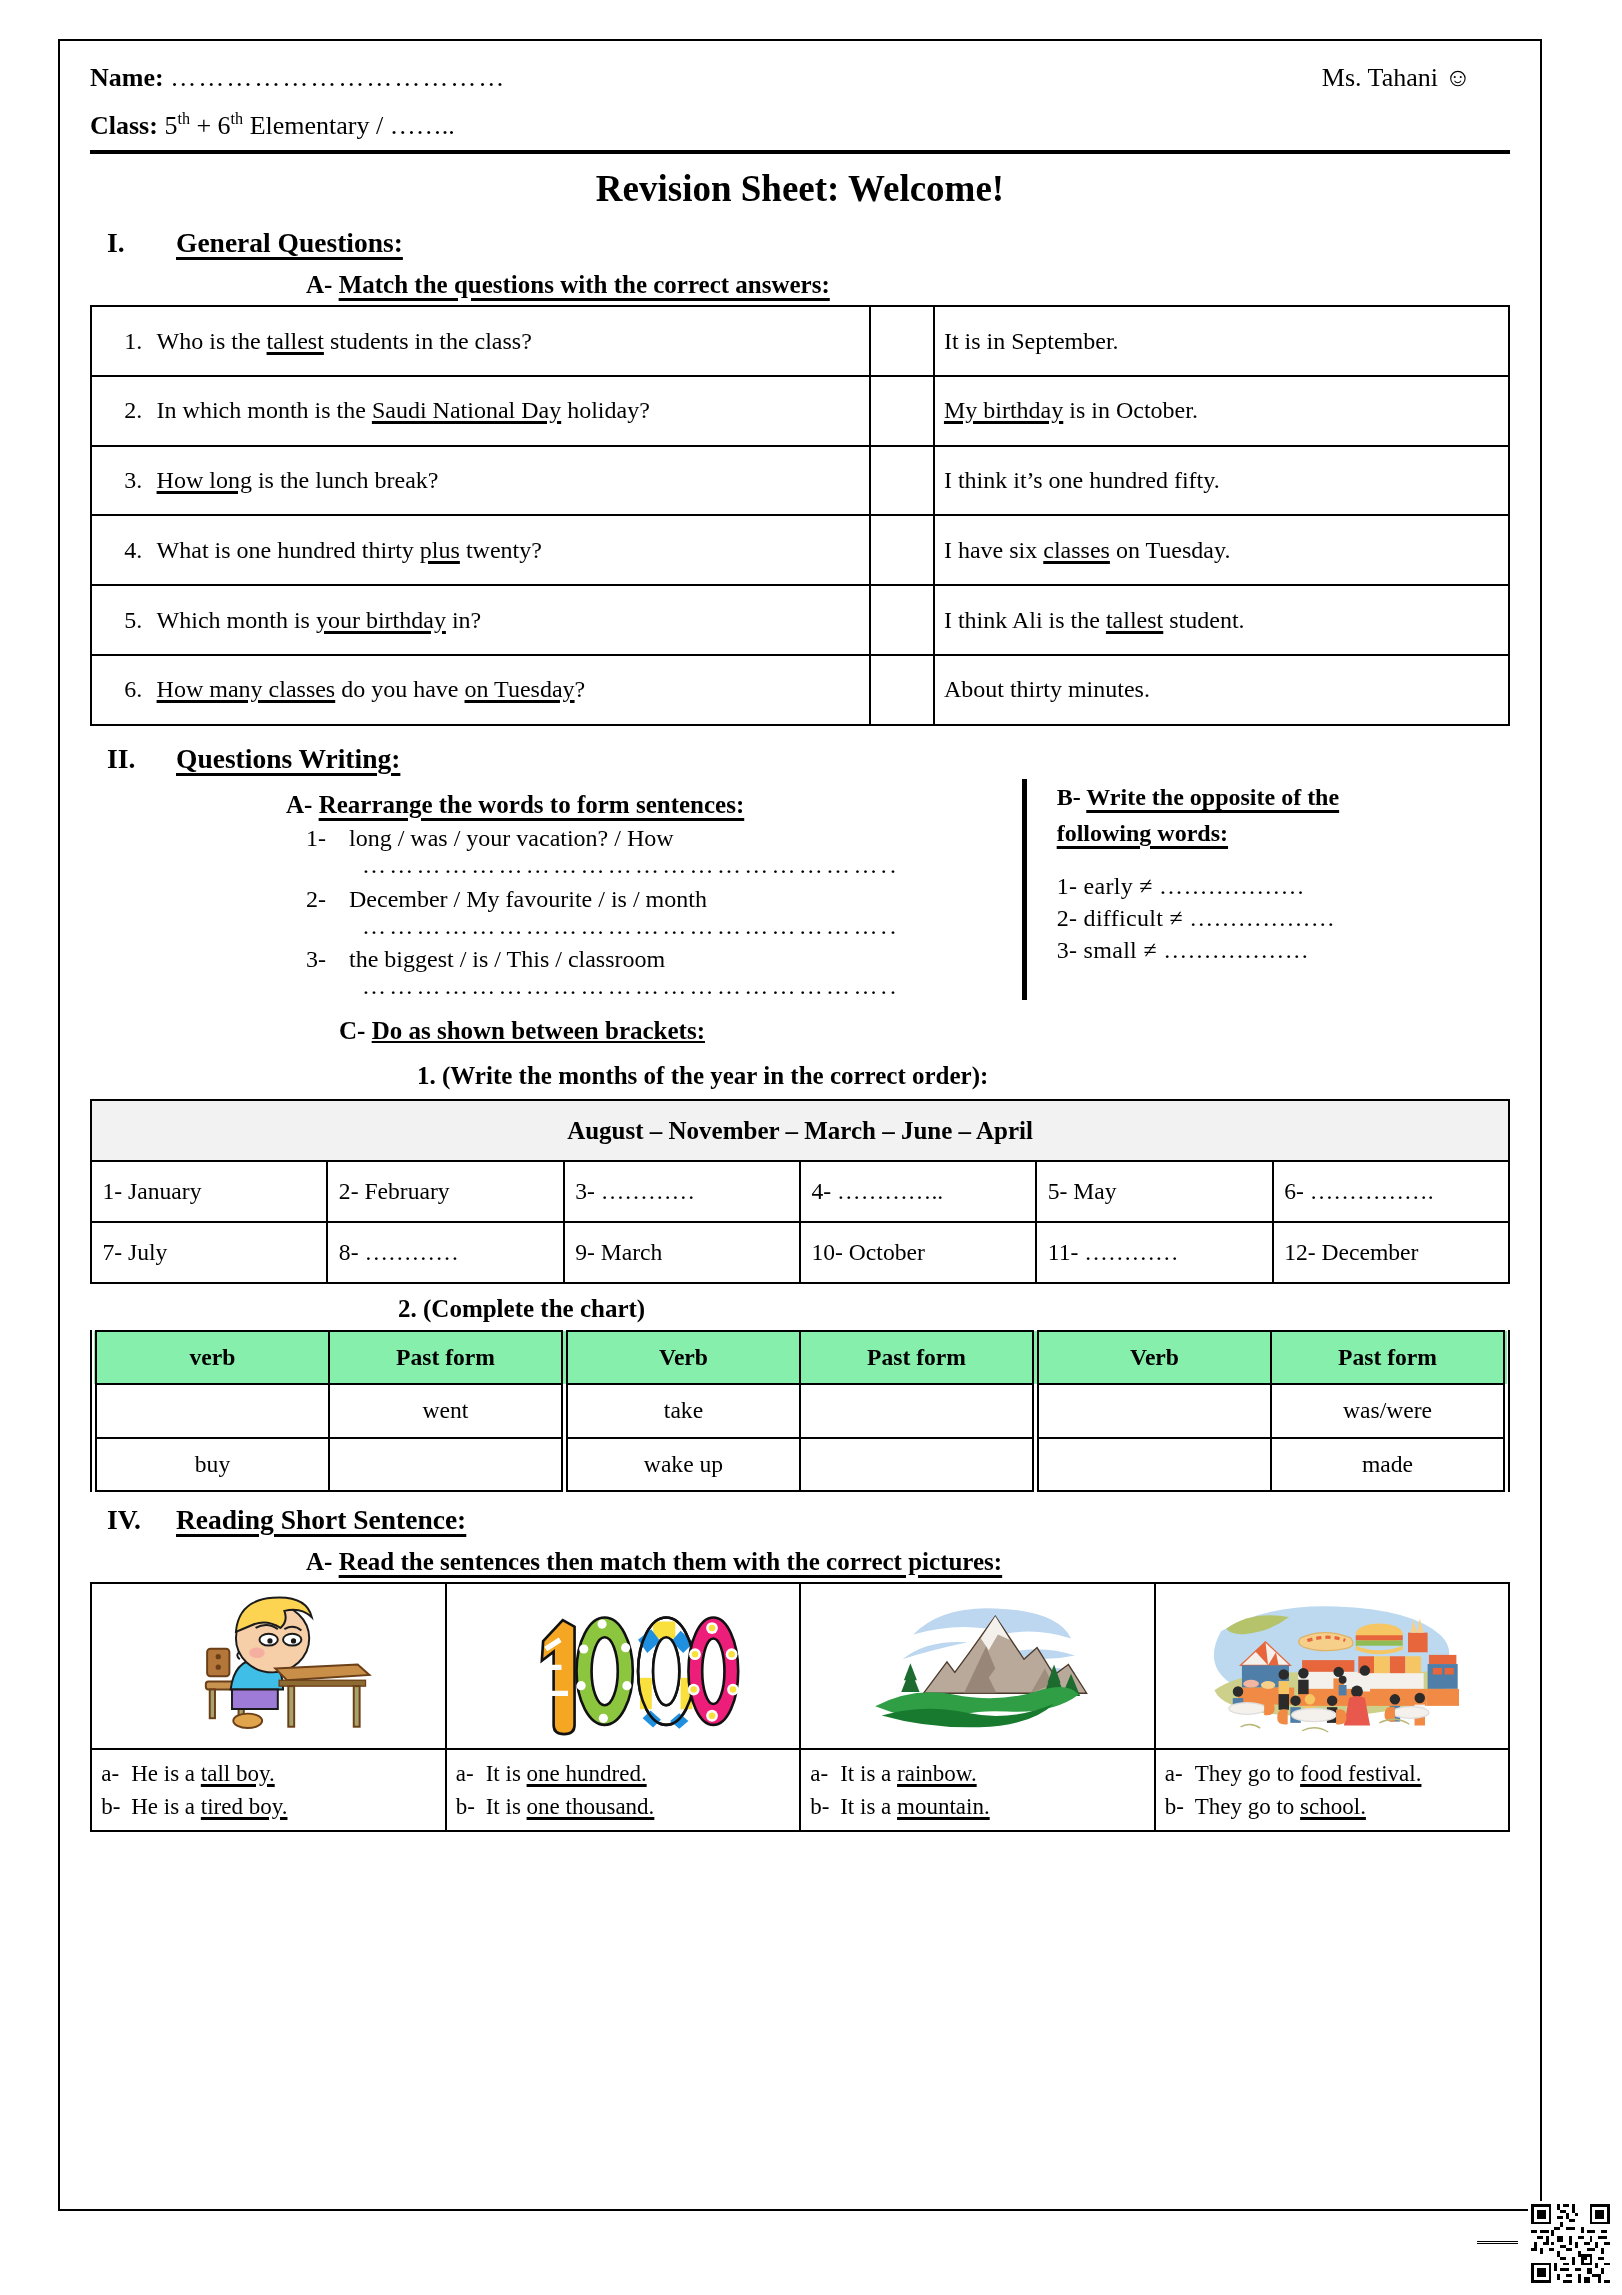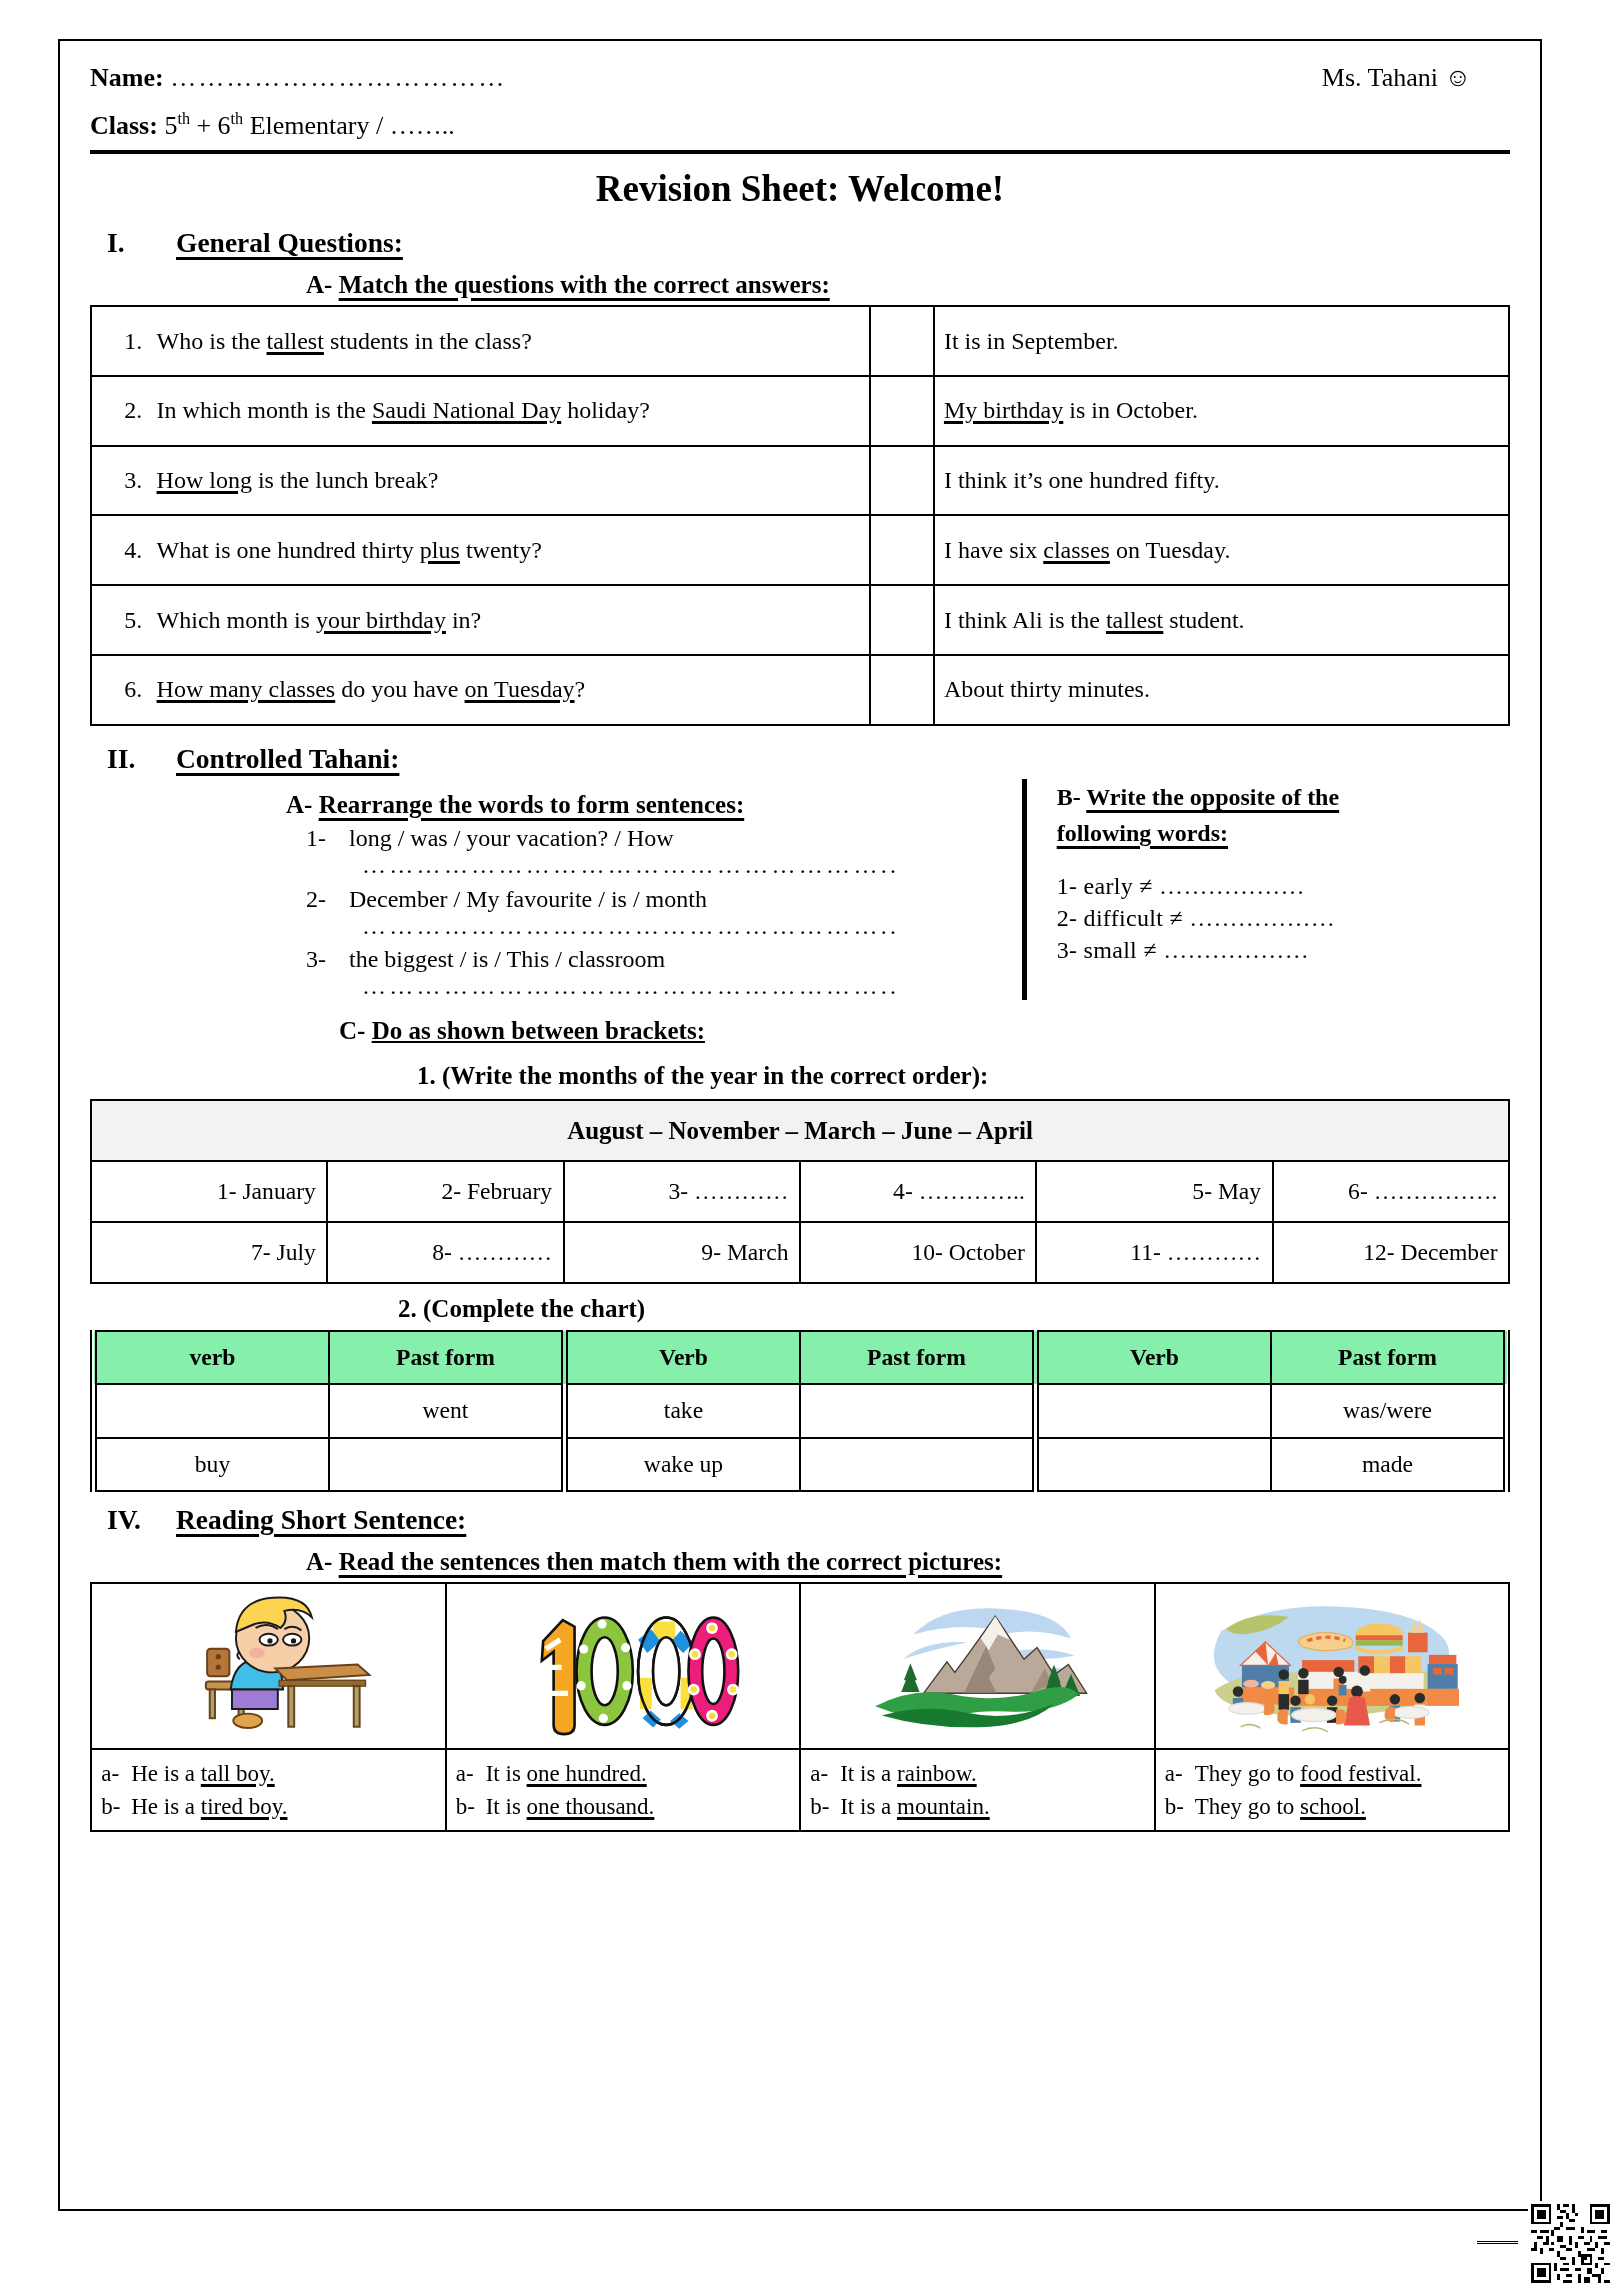--- a/index.html
+++ b/index.html
@@ -46,21 +46,21 @@
   .dotline{margin-left:56px;font-size:24px;letter-spacing:3.3px;white-space:nowrap;}
   .bhead{font-size:24px;font-weight:bold;line-height:1.5;}
   .bhead u{text-decoration-thickness:3.3px;text-underline-offset:4.6px;}
   .bitem{font-size:24px;margin-top:5.2px;letter-spacing:0.3px;}
 
   .csub{margin:17px 0 3.9px 249px;font-size:25px;font-weight:bold;}
   .numsub{margin:17px 0 9.2px 327px;font-size:25px;font-weight:bold;}
 
   
   .months{width:100%;table-layout:fixed;margin-top:2.6px;}
-  .months td{border:2px solid #000;font-size:23.6px;padding:7.9px 10.5px;height:43px;text-align:right;}
+  .months td{border:2px solid #000;font-size:23.6px;padding:7.9px 10.5px;height:43px;}
   .months tr.head td{background:#f2f2f2;text-align:center;font-weight:bold;font-size:25px;}
 
   
   .verbs{width:100%;table-layout:fixed;margin-top:2.6px;border:none;}
   .verbs td{border:2px solid #000;font-size:23.6px;text-align:center;padding:5.2px 3.9px;height:41px;}
   .verbs td.hd{background:#86efac;font-weight:bold;}
   .verbs td.sepL{border-left:7.2px double #000;}
   .verbs td.edge{border-right:7.2px double #000;}
   .verbs td.edgeL{border-left:7.2px double #000;}
 
@@ -139,21 +139,21 @@
     <tr>
       <td class="q"><span class="qn">6.</span><span></span><u class="th">How many classes</u><span> do you have </span><u class="th">on Tuesday</u><span>?</span></td>
       <td class="gap"></td>
       <td class="a"><span>About thirty minutes.</span><u class="th"></u><span></span></td>
     </tr>
   </tbody>
       </table>
 
   <div class="sec">
     <span class="num">II.</span>
-    <span class="txt">Controlled Tahani:</span>
+    <span class="txt">Questions Writing:</span>
   </div>
 
   <div class="two">
     <div class="left">
       <div class="sub" style="margin-left:196px;">
         <span>A- </span><u>Rearrange the words to form sentences:</u>
       </div>
       <div class="rearr">
         <div class="item">
               <span class="n">1-</span>

